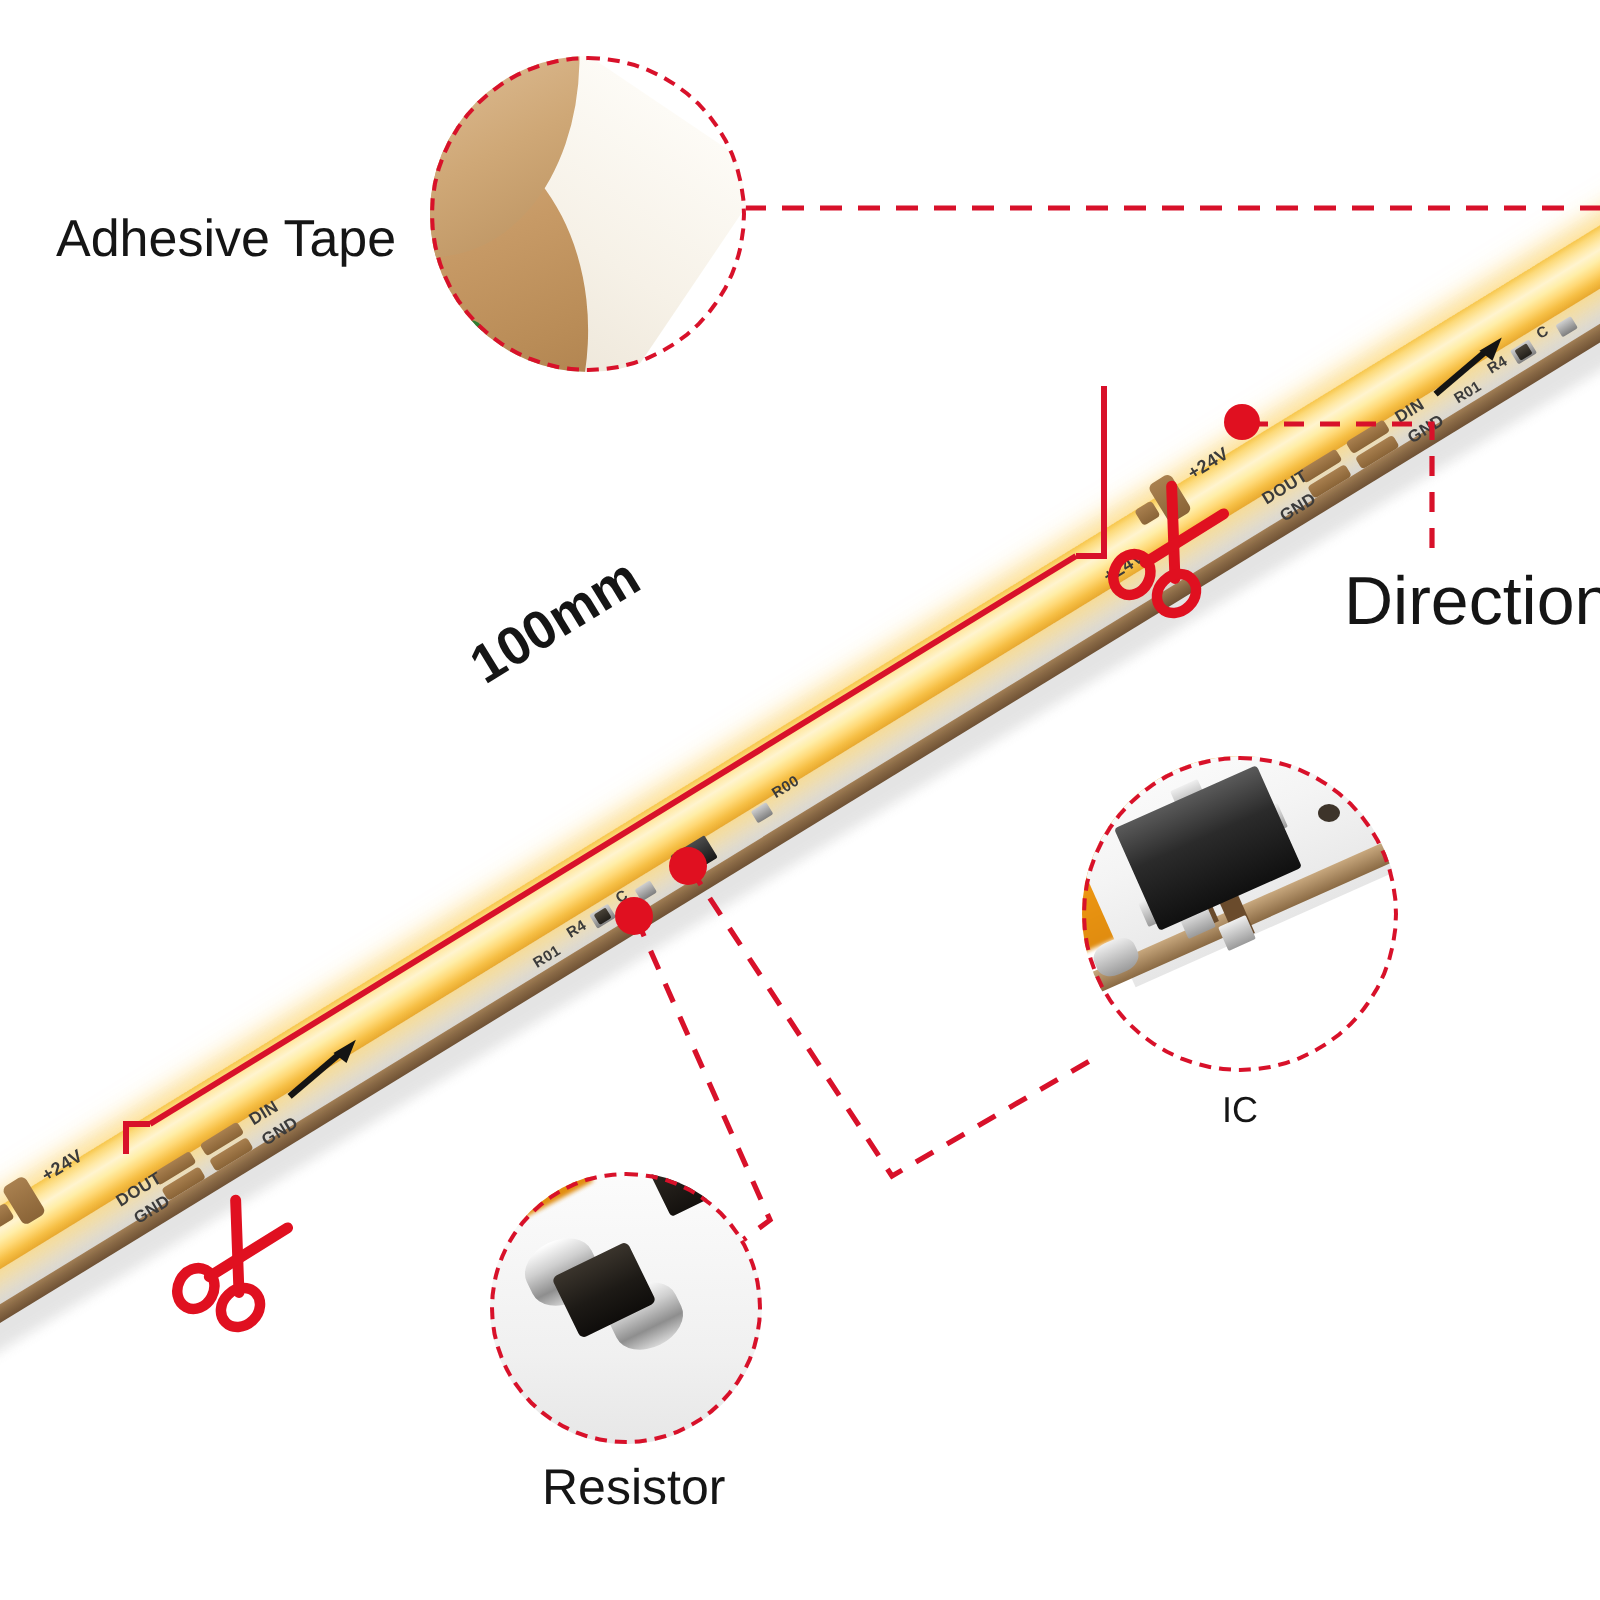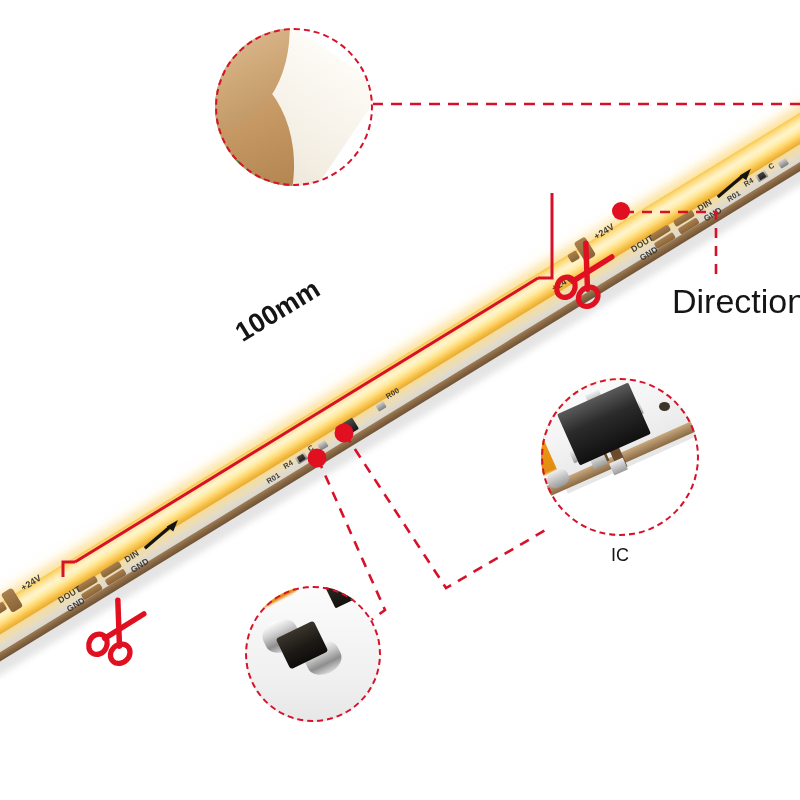--- a/index.html
+++ b/index.html
@@ -250,22 +250,24 @@
 
     <div class="res-cap" style="left:18px;top:34px;width:36px;height:32px;
                 transform:rotate(-26deg);"></div>
     <div class="res-cap" style="left:60px;top:56px;width:36px;height:32px;
                 transform:rotate(-26deg);"></div>
     <div class="res-body" style="left:36px;top:42px;width:42px;height:34px;
                 transform:rotate(-26deg);"></div>
   </div>
   <div class="loupeRing" style="left:245px;top:586px;width:136px;height:136px;"></div>
 
+  <div class="calloutLabel" style="left:28px;top:104px;font-size:26px;">Adhesive Tape</div>
 
   <div class="calloutLabel" style="left:672px;top:282px;font-size:34px;">Direction</div>
 
   <div class="calloutLabel" style="left:611px;top:545px;font-size:18px;">IC</div>
 
+  <div class="calloutLabel" style="left:271px;top:730px;font-size:25px;">Resistor</div>
 
   <div class="calloutLabel" style="left:230px;top:322px;font-size:27px;font-weight:700;
               transform:rotate(-31.5deg);transform-origin:0 0;">100mm</div>
 
 </div>
 
 </body></html>

